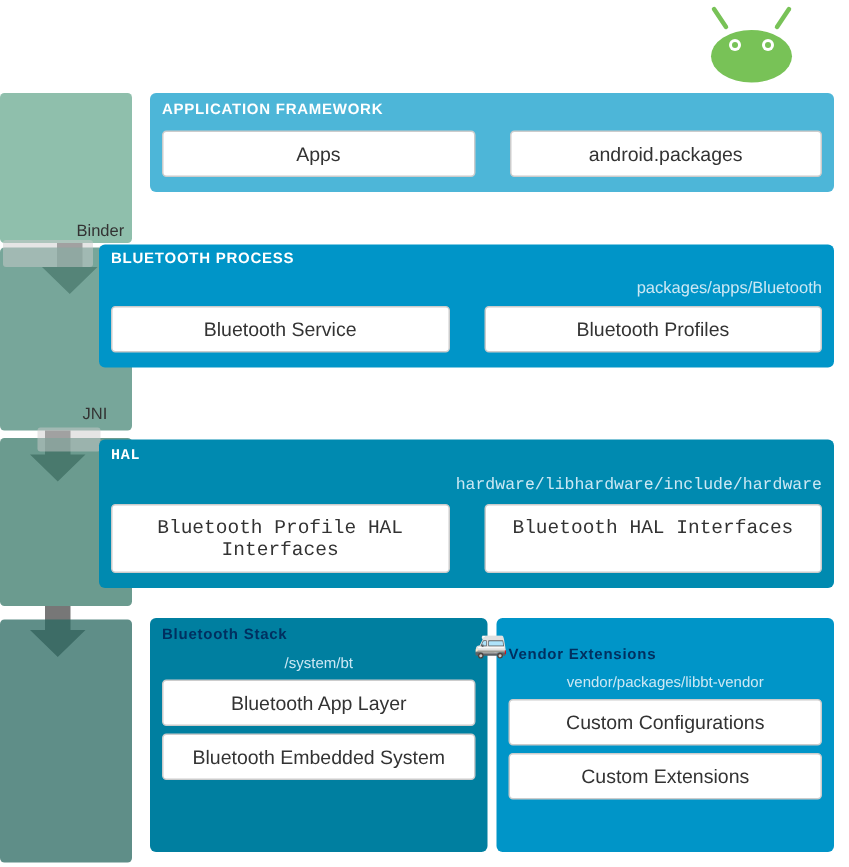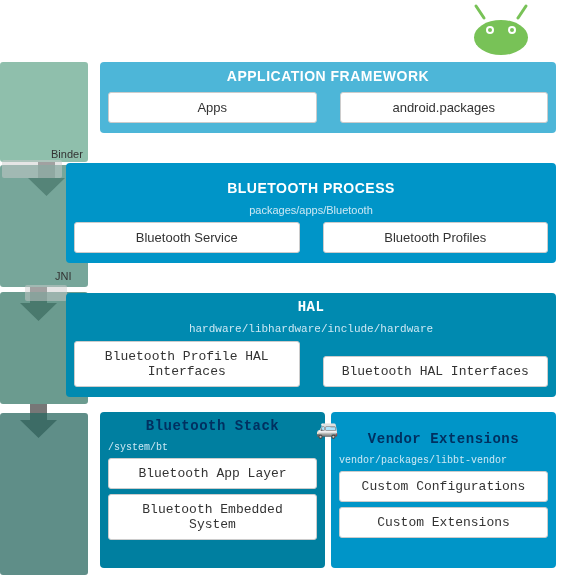--- a/index.html
+++ b/index.html
@@ -54,36 +54,34 @@
       position: absolute;
       top: 62px;
       left: 100px;
       right: 10px;
       background: #4db6d8;
       border-radius: 4px;
       padding: 6px 8px 10px 8px;
     }
 
     .section-title {
-      text-align: center;
       color: #fff;
       font-weight: bold;
-      font-size: 14px;
+      font-size: 10px;
       letter-spacing: 0.5px;
       margin-bottom: 8px;
     }
 
     .section-title.dark {
       color: #003060;
     }
 
     .boxes-row {
       display: flex;
       gap: 23px;
-      align-items: flex-end;
     }
 
     .white-box {
       flex: 1;
       background: #fff;
       border: 1px solid #ccc;
       border-radius: 3px;
       text-align: center;
       padding: 7px 6px;
       font-size: 13px;
@@ -91,25 +89,25 @@
     }
 
     
     .section-bt-process {
       position: absolute;
       top: 163px;
       left: 66px;
       right: 10px;
       background: #0095c8;
       border-radius: 4px;
-      padding: 17px 8px 10px 8px;
+      padding: 4px 8px 10px 8px;
     }
 
     .subtitle-text {
-      text-align: center;
+      text-align: right;
       color: #cce8f4;
       font-size: 11px;
       margin-bottom: 6px;
     }
 
     
     .section-hal {
       position: absolute;
       top: 293px;
       left: 66px;
@@ -122,38 +120,38 @@
 
     
     .section-bottom {
       position: absolute;
       top: 412px;
       left: 100px;
       right: 10px;
       bottom: 10px;
       display: flex;
       gap: 6px;
-      font-family: Liberation Mono, monospace;
     }
 
     .section-bt-stack {
       flex: 1;
       background: #007fa0;
       border-radius: 4px;
       padding: 6px 8px 10px 8px;
     }
 
     .section-vendor {
       flex: 1;
       background: #0095c8;
       border-radius: 4px;
       padding: 19px 8px 10px 8px;
     }
 
     .bottom-subtitle {
+      text-align: center;
       color: #cce8f4;
       font-size: 10px;
       margin-bottom: 5px;
     }
 
     .white-box.full-width {
       width: 100%;
       display: block;
       margin-bottom: 5px;
     }

